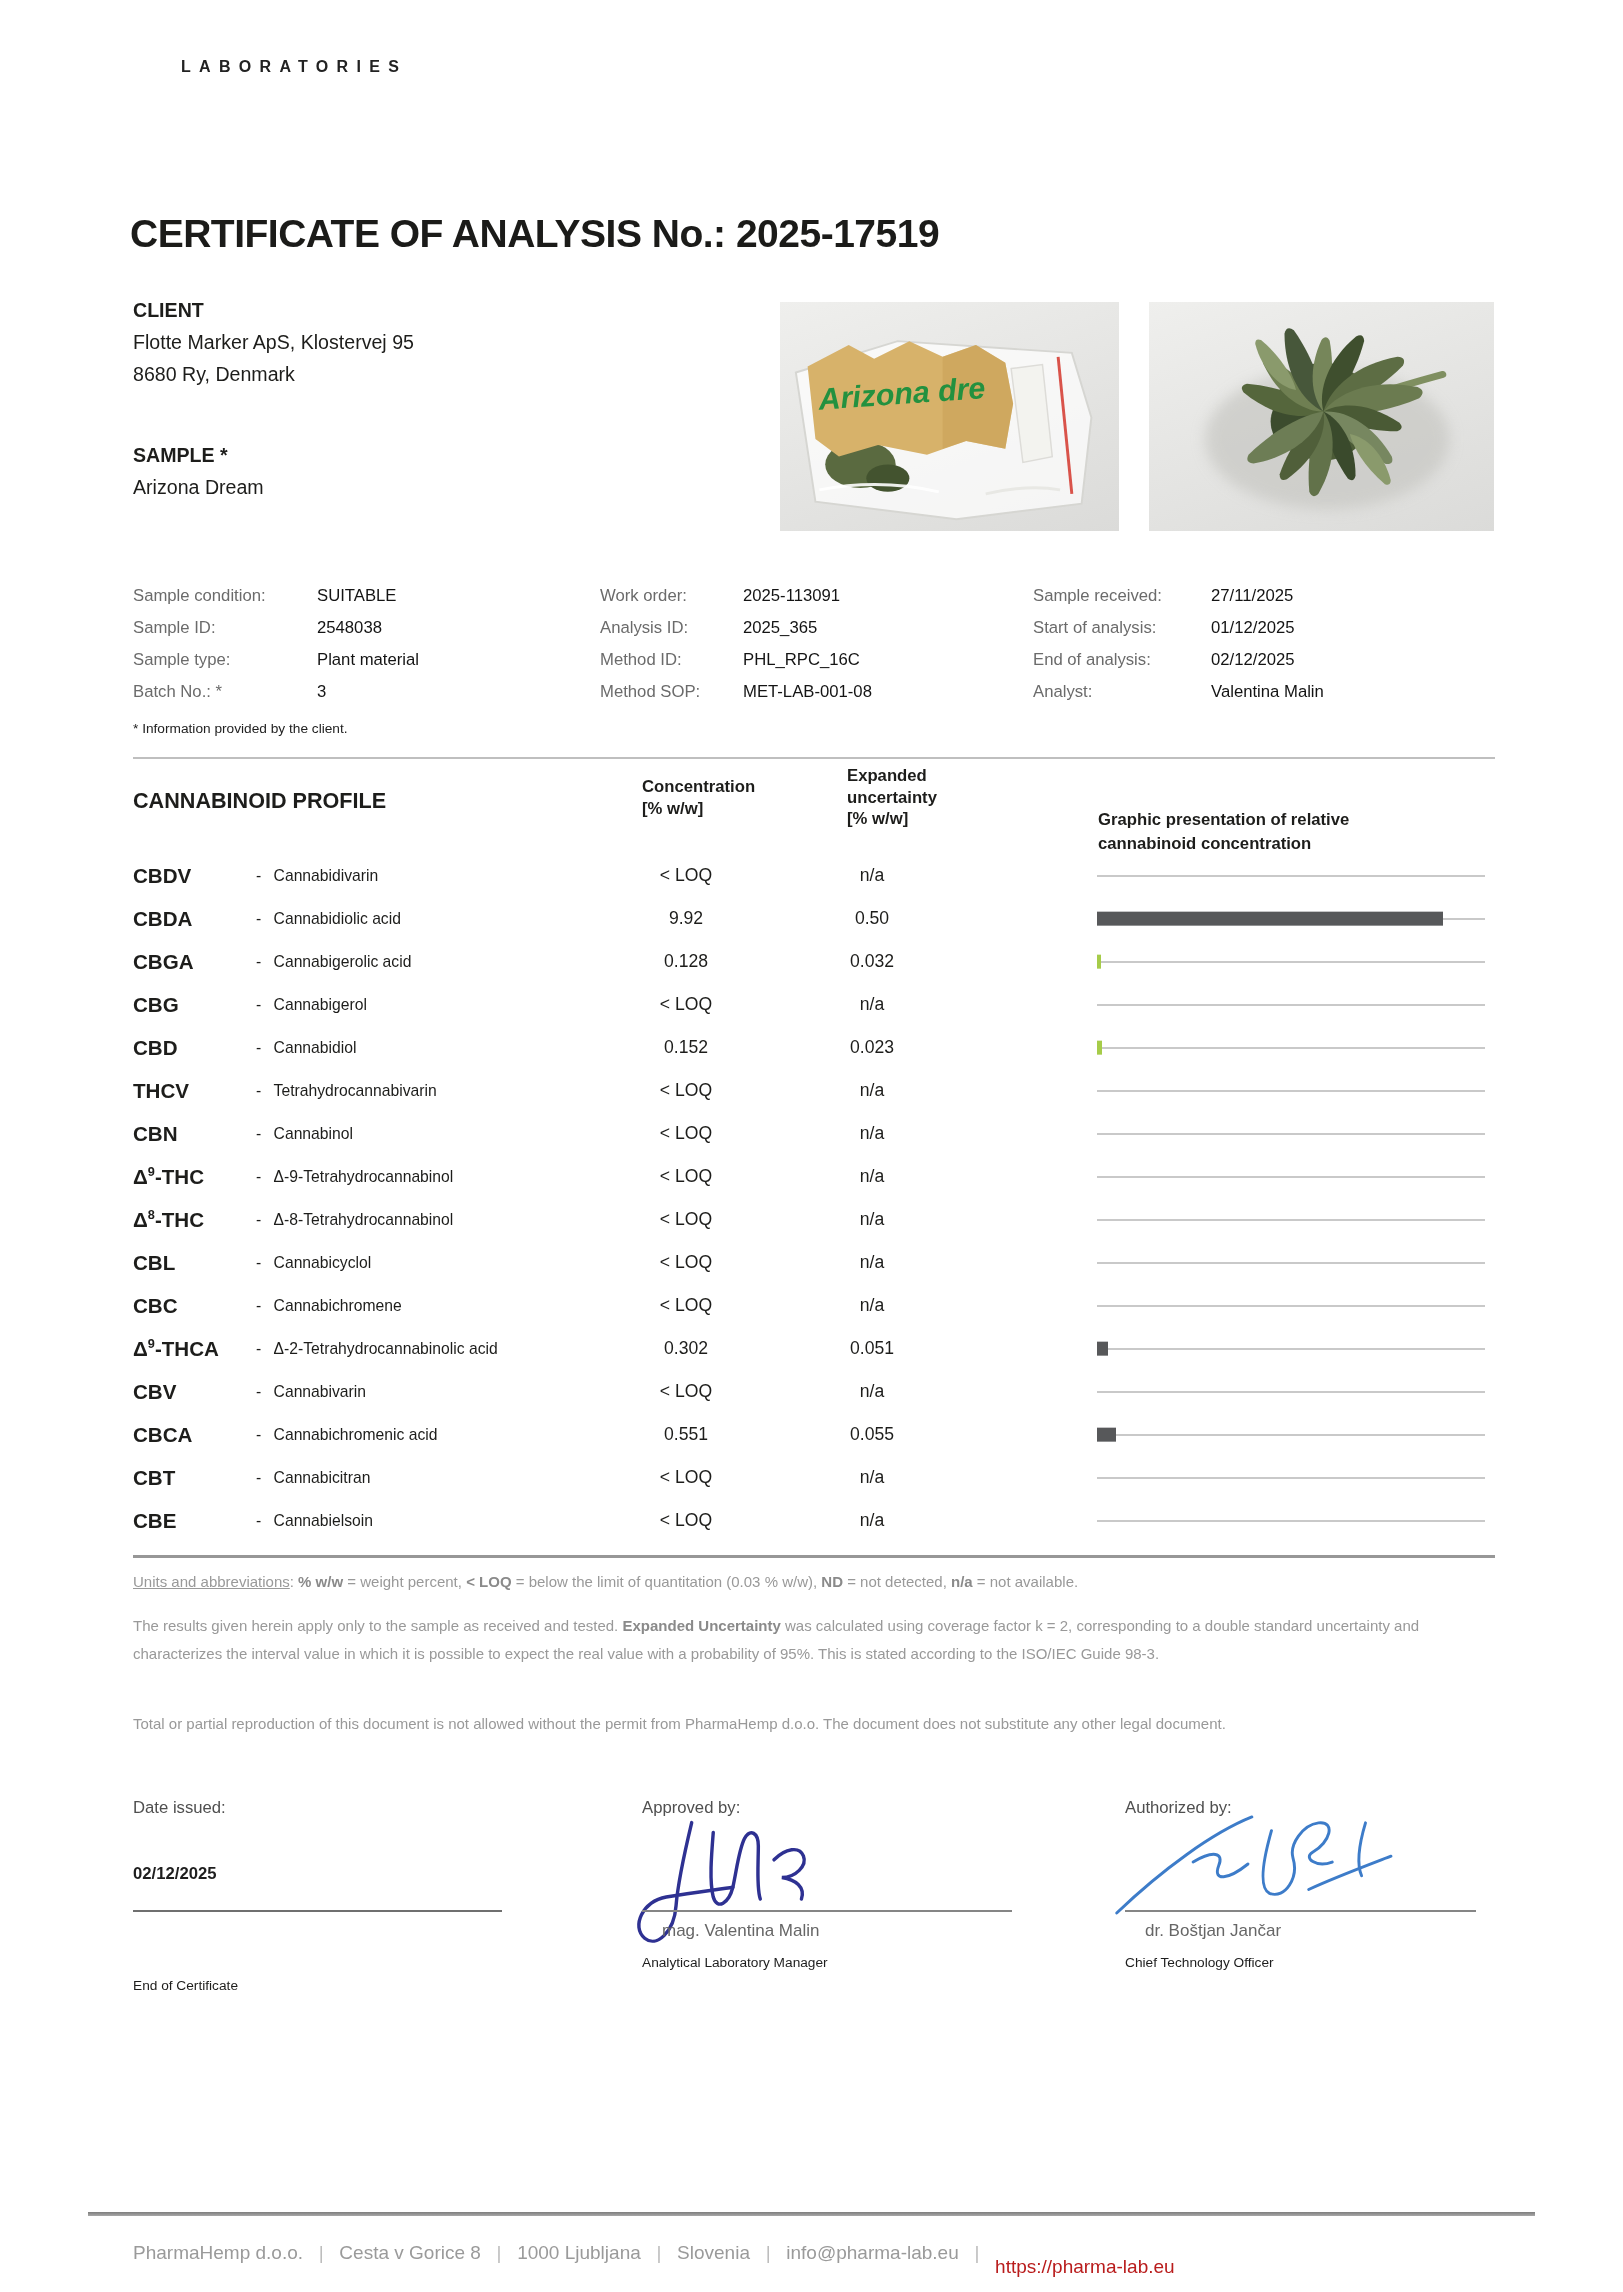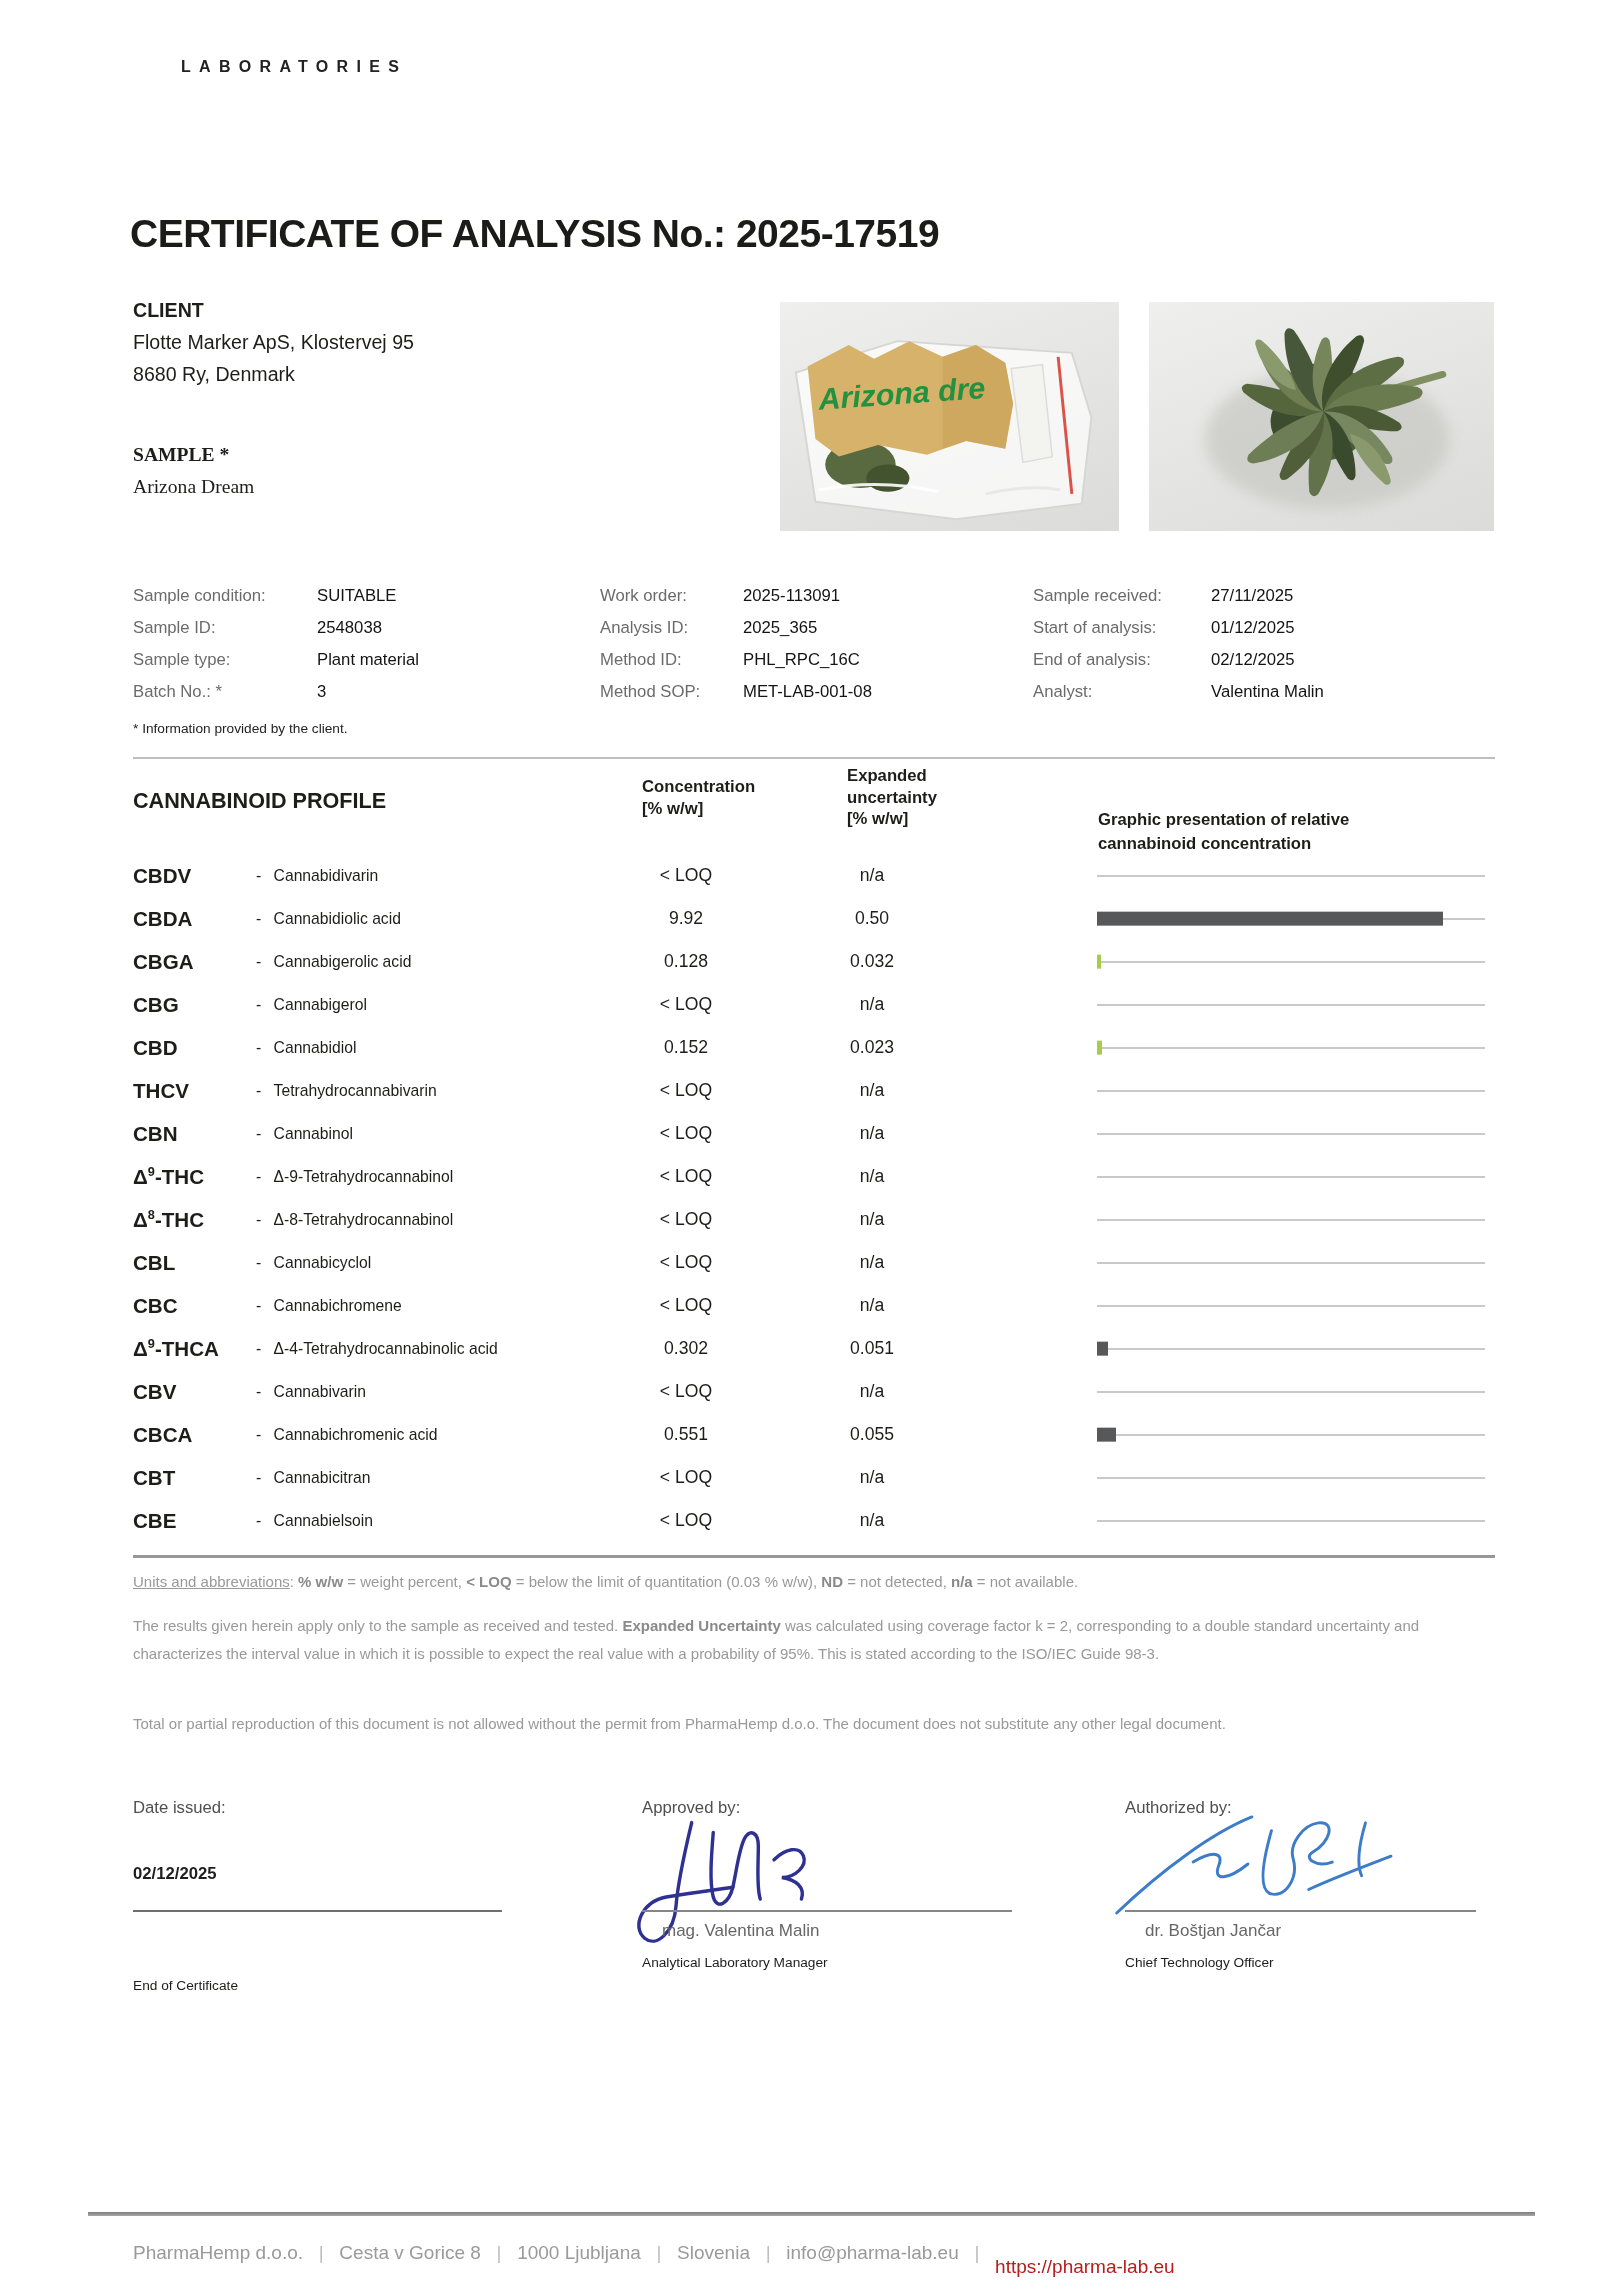--- a/index.html
+++ b/index.html
@@ -82,21 +82,21 @@
 </div>
 
 <div class="abs title">CERTIFICATE OF ANALYSIS No.: 2025-17519</div>
 
 <div class="abs h-block" style="left:133px;top:294px;">
   <div class="bold">CLIENT</div>
   <div>Flotte Marker ApS, Klostervej 95</div>
   <div>8680 Ry, Denmark</div>
 </div>
 
-<div class="abs h-block" style="left:133px;top:439px;font-family:Liberation Serif, serif;">
+<div class="abs h-block" style="left:133px;top:439px;">
   <div class="bold">SAMPLE *</div>
   <div>Arizona Dream</div>
 </div>
 
 <div class="abs photo" style="left:780px;top:302px;width:339px;height:229px;">
   <svg width="339" height="229" viewBox="0 0 346 234">
     <polygon points="16,72 120,40 298,52 318,118 308,206 180,222 36,204" fill="rgba(255,255,255,0.7)" stroke="#d6d6d2" stroke-width="2"></polygon>
     <ellipse cx="82" cy="166" rx="36" ry="24" fill="#5a6a40"></ellipse>
     <ellipse cx="110" cy="180" rx="22" ry="14" fill="#43532f"></ellipse>
     <path d="M40 192 q 62 -12 122 2" stroke="rgba(255,255,255,0.9)" stroke-width="3" fill="none"></path>
@@ -327,21 +327,21 @@
     <div class="c-conc">&lt; LOQ</div>
     <div class="c-unc">n/a</div>
     <div class="c-graph">
       <div class="gline"></div>
 
     </div>
   </div>
     <div class="crow">
     <div class="c-abbr"><span>Δ</span><sup>9</sup><span>-THCA</span></div>
     <div class="c-dash">-</div>
-    <div class="c-name">Δ-4-Tetrahydrocannabinolic acid</div>
+    <div class="c-name">Δ-2-Tetrahydrocannabinolic acid</div>
     <div class="c-conc">0.302</div>
     <div class="c-unc">0.051</div>
     <div class="c-graph">
       <div class="gline"></div>
       <div class="gbar" style="width: 2.71339%; background: rgb(87, 88, 90);"></div>
     </div>
   </div>
     <div class="crow">
     <div class="c-abbr"><span>CBV</span><sup></sup><span></span></div>
     <div class="c-dash">-</div>

